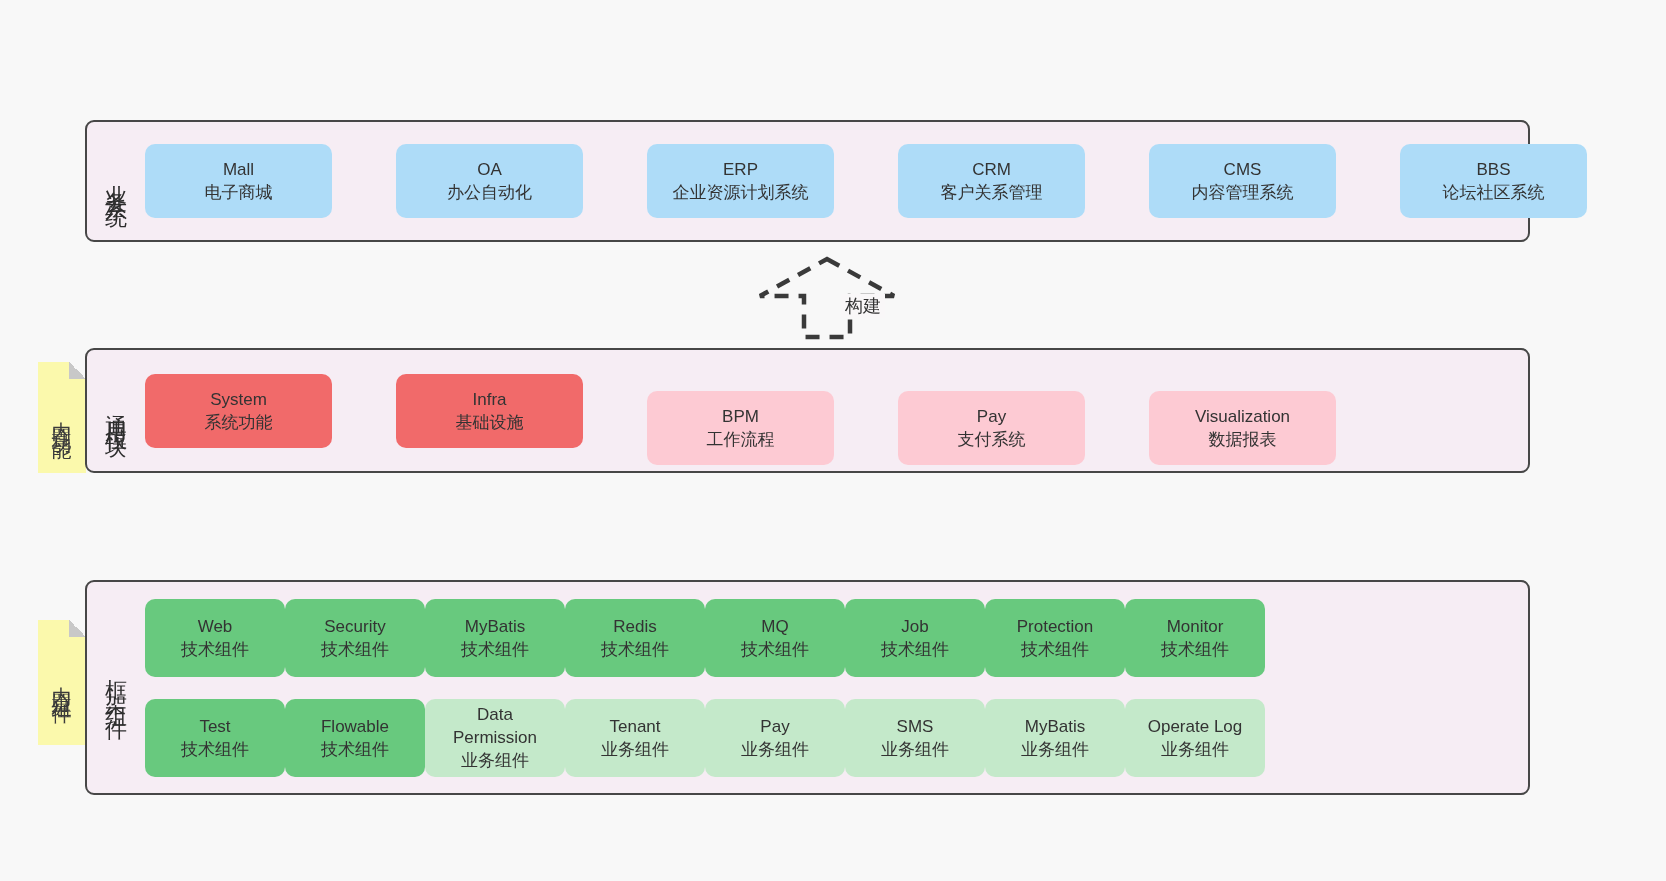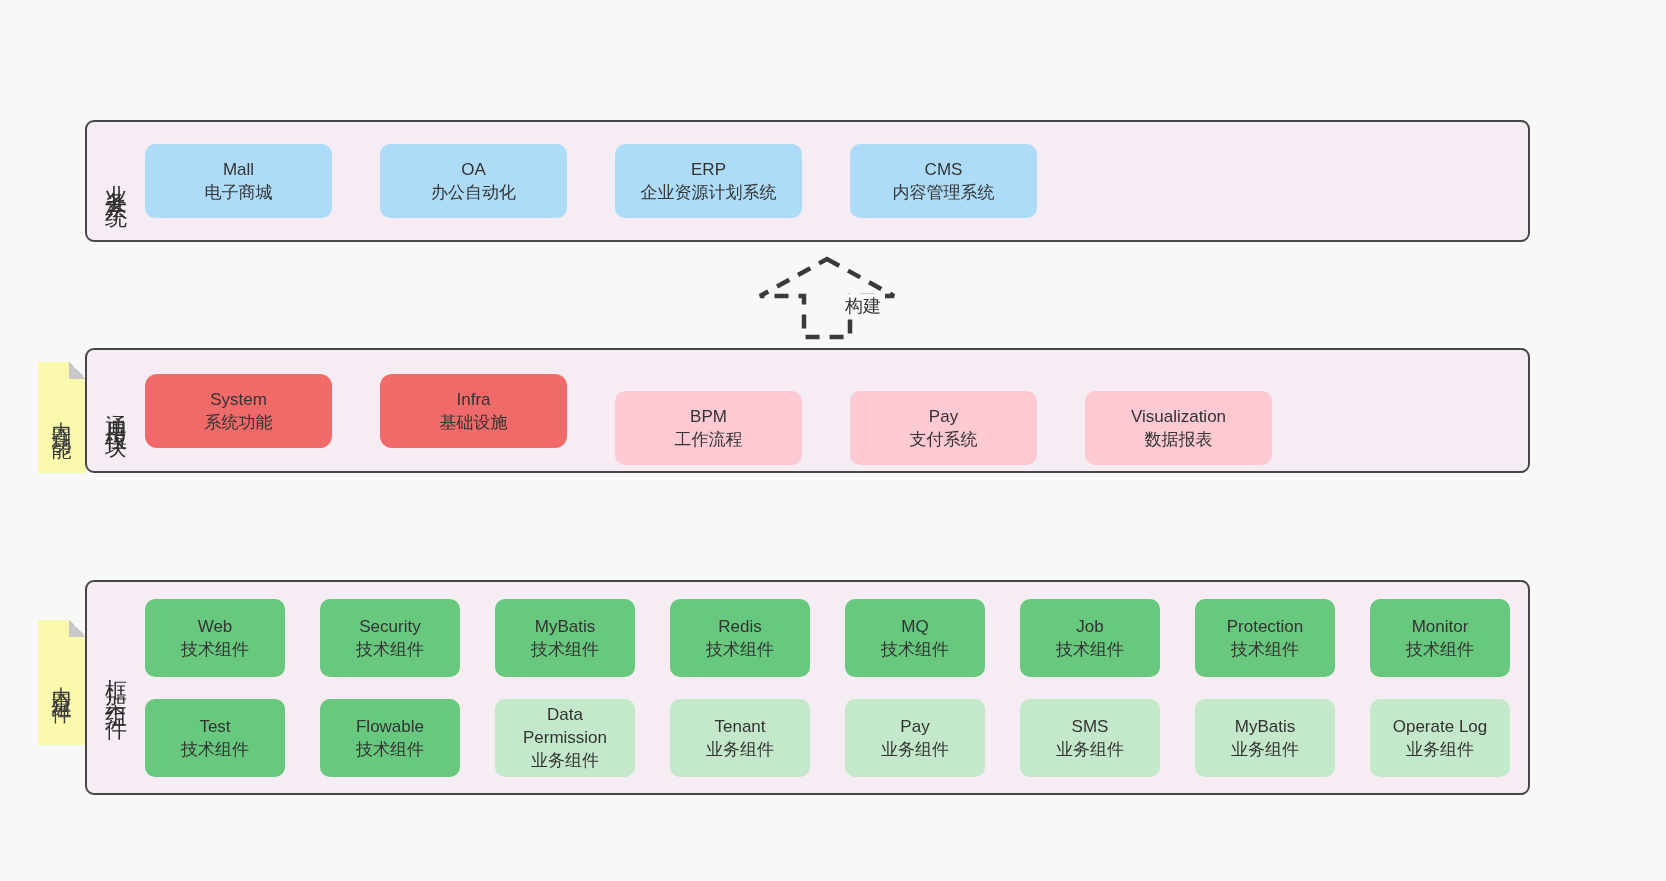--- a/index.html
+++ b/index.html
@@ -11,31 +11,31 @@
            display:flex;align-items:stretch;z-index:2;}
   #section-business{top:120px;height:122px;}
   #section-modules{top:348px;height:125px;}
   #section-framework{top:580px;height:215px;}
 
   .labelcol{width:58px;display:flex;align-items:center;justify-content:center;flex:none;}
   .vlabel{writing-mode:vertical-lr;text-orientation:upright;font-size:22px;
           letter-spacing:7px;color:#2d2d2d;line-height:1;}
   .vlabel.tall{letter-spacing:13px;}
 
-  .boxes{display:flex;align-items:center;gap:48px;}
+  .boxes{display:flex;align-items:center;gap:64px;}
   .rows{display:flex;flex-direction:column;justify-content:center;gap:22px;}
-  .row{display:flex;gap:35px;}
+  .row{display:flex;}
 
   .box{border-radius:10px;display:flex;flex-direction:column;justify-content:center;
        align-items:center;text-align:center;font-size:17px;line-height:23px;color:#333;
        flex:none;padding:2px 8px;box-sizing:border-box;}
   .w187{width:187px;height:74px;}
   .w140{width:140px;height:78px;}
   .blue{background:#aedcf8;}
-  .red{background:#f16a6a;border-radius:12px;}
+  .red{background:#f16a6a;}
   .pink{background:#fdcad3;margin-top:34px;}
   .green{background:#68c97e;}
   .lgreen{background:#c4e9ca;}
 
   .sticky{position:absolute;left:38px;width:48px;background:#fbf9ac;z-index:1;
           display:flex;align-items:center;justify-content:center;}
   #sticky-features{top:362px;height:111px;}
   #sticky-components{top:620px;height:125px;}
   .fold{position:absolute;top:0;right:0;width:17px;height:17px;
         background:linear-gradient(225deg,#f8f8f8 0%,#f8f8f8 50%,#c8c8c8 50%,#c8c8c8 100%);}
@@ -64,22 +64,30 @@
       </div>
       <div class="box blue w187">
         <div>OA</div>
         <div>办公自动化</div>
       </div>
       <div class="box blue w187">
         <div>ERP</div>
         <div>企业资源计划系统</div>
       </div>
       <div class="box blue w187">
+        <div>CRM</div>
+        <div>客户关系管理</div>
+      </div>
+      <div class="box blue w187">
         <div>CMS</div>
         <div>内容管理系统</div>
+      </div>
+      <div class="box blue w187">
+        <div>BBS</div>
+        <div>论坛社区系统</div>
       </div>
     </div>
   </div>
 
   <div class="arrow" id="arrow-build">
     <svg width="140" height="84" viewBox="0 0 140 84">
       <path d="M70 3 L137 40 L93 40 L93 81 L47 81 L47 40 L3 40 Z" fill="none" stroke="#3a3a3a" stroke-width="4.5" stroke-dasharray="14 10"></path>
     </svg>
     <div class="arrow-label">构建</div>
   </div>

